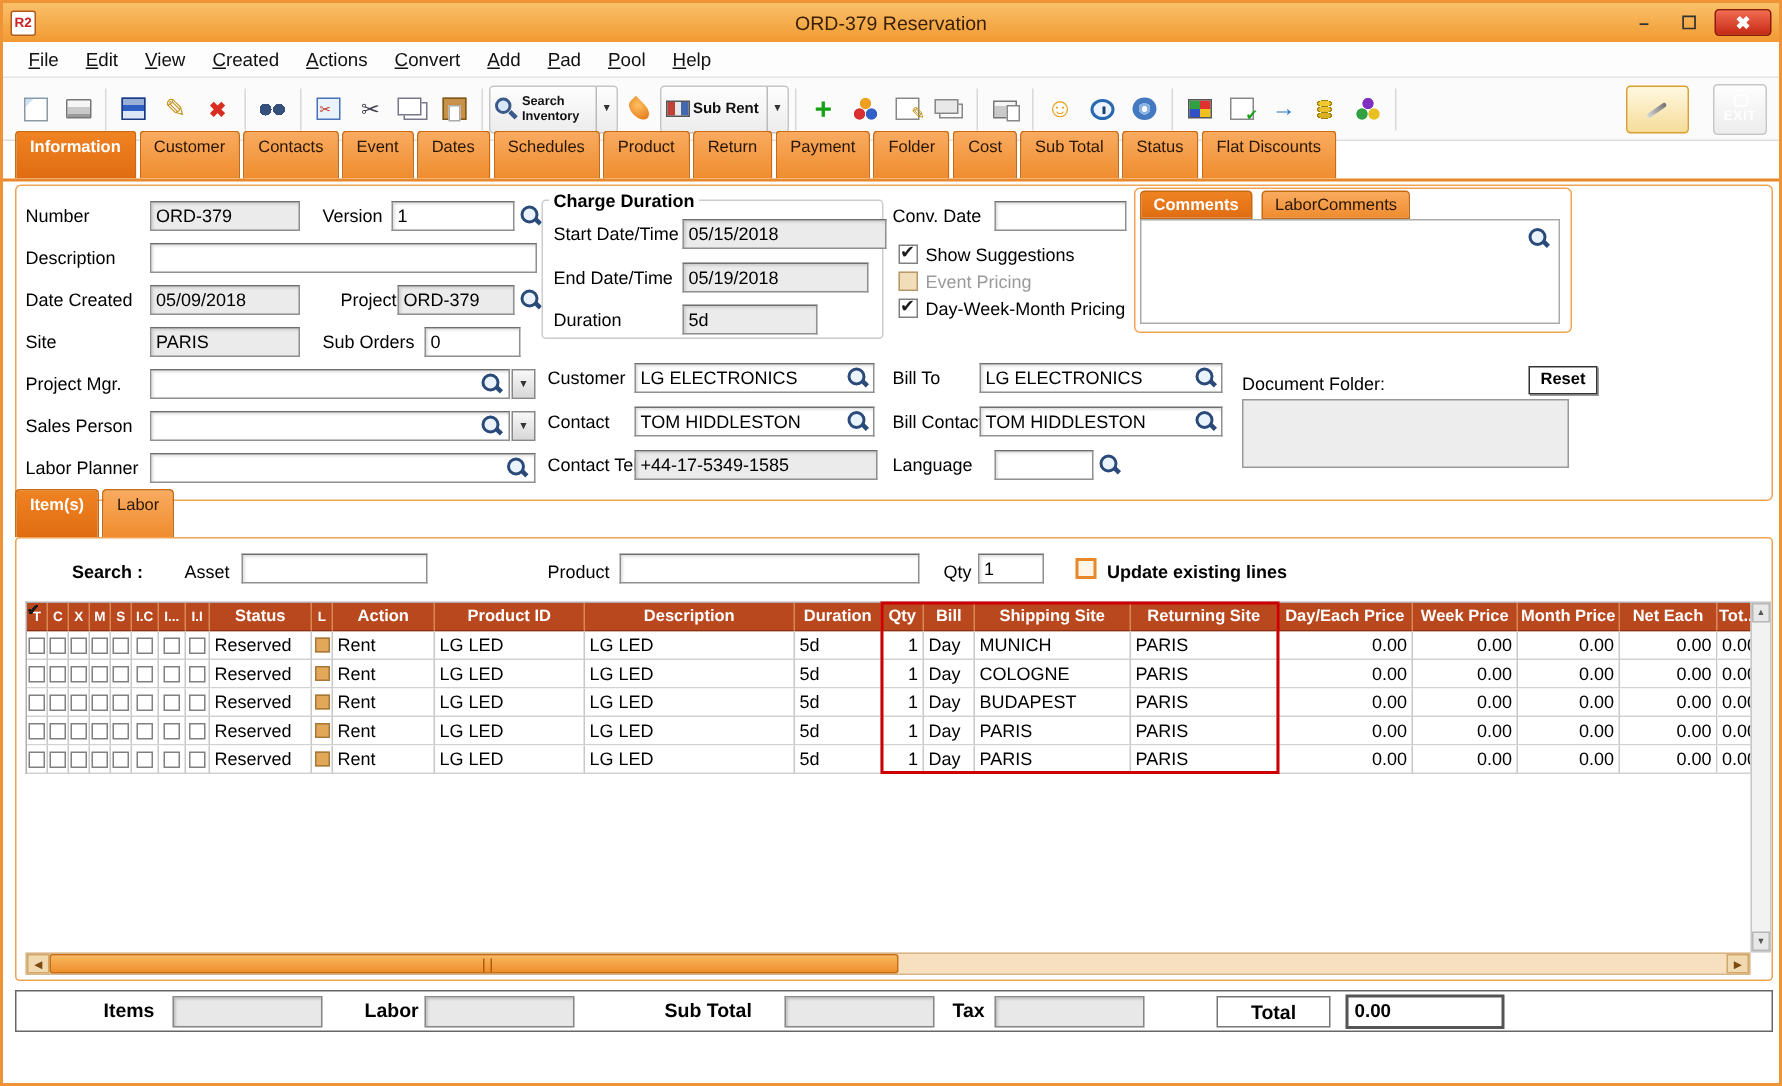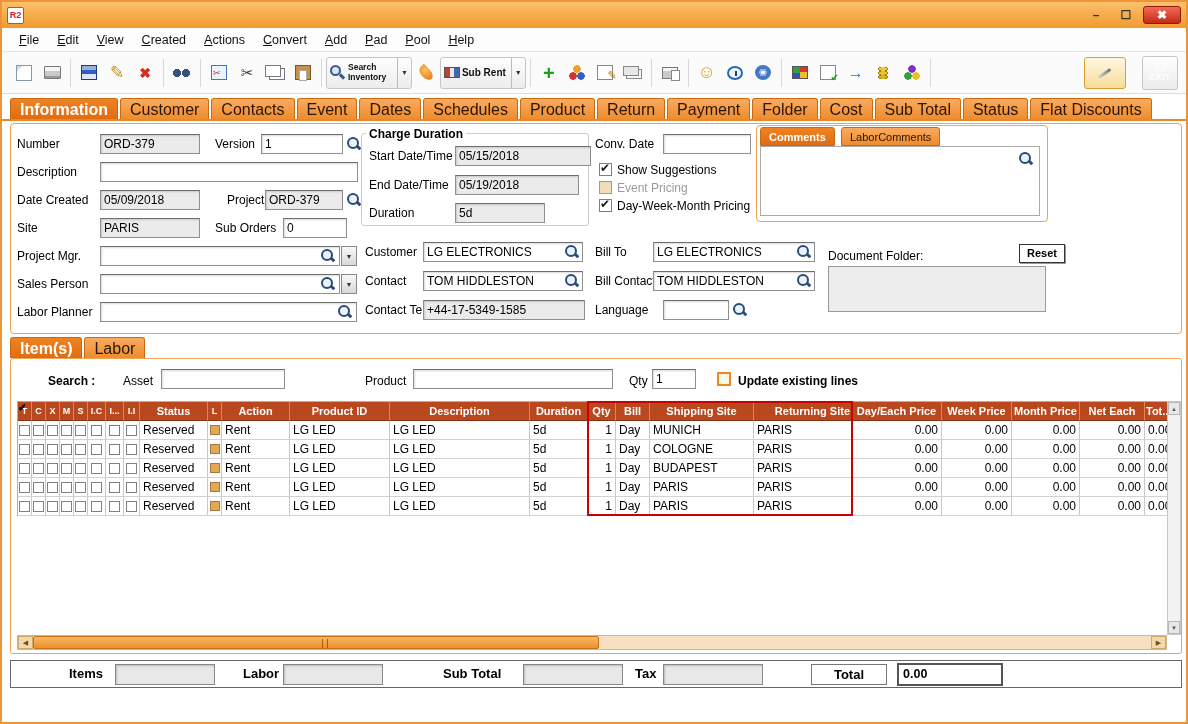--- a/index.html
+++ b/index.html
@@ -65,21 +65,21 @@
   .b-wand{margin-left:auto;margin-right:16px;width:42px;background:linear-gradient(#fff8e0,#f6dc9a);border:1px solid #d8a030}
   .i-wand{width:18px;height:16px}
   .i-wand::before{content:"";position:absolute;left:1px;top:7px;width:15px;height:3px;background:linear-gradient(90deg,#d8d8d8,#707070);transform:rotate(-35deg);border-radius:2px}
   .b-exit{flex-direction:column;gap:1px;width:36px;height:34px;background:linear-gradient(#ef5442,#c22014);border:1px solid #8e1a0c}
   .b-exit .tlabel{color:#fff;font-size:9px;letter-spacing:.5px}
   .i-exit{width:9px;height:8px;border:1px solid #fff;border-radius:1px;min-width:0;height:8px}
   .b-search-inventory .tlabel{font-size:8.5px;width:44px;white-space:normal;line-height:1.1;text-align:left}
 
   
   .tabrow{position:absolute;left:0;top:92px;width:100%;height:27px;display:flex;align-items:flex-end;padding-left:8px;border-bottom:2px solid #e8882a}
-  .tab{height:21px;line-height:21px;padding:0 9px;font-size:16px;color:#2a1605;background:linear-gradient(#f9ab60,#ef8c2e);border:1px solid #c96a10;border-bottom:none;border-radius:3px 3px 0 0;margin-right:2px;white-space:nowrap}
+  .tab{height:32px;line-height:21px;padding:0 9px;font-size:11px;color:#2a1605;background:linear-gradient(#f9ab60,#ef8c2e);border:1px solid #c96a10;border-bottom:none;border-radius:3px 3px 0 0;margin-right:2px;white-space:nowrap}
   .tab.selected{background:linear-gradient(#ef8322,#e06c12);color:#fff;font-weight:bold}
 
   
   .panel{position:absolute;left:8px;top:121px;width:1172px;height:211px;border:1px solid #f0a352;border-radius:4px;background:#fff}
   .lbl{position:absolute;font-size:12px;color:#000;line-height:20px;white-space:nowrap}
   .lbl.b{font-weight:bold;background:#fff;padding:0 3px;z-index:2}
   .lbl.b2{font-weight:bold}
   .lbl.dim{color:#9a9a9a}
   .fld{position:absolute;height:20px;background:#ebebeb;border:1px solid #909090;border-top-color:#6e6e6e;box-shadow:inset 1px 1px 2px rgba(0,0,0,.15);font-size:12px;line-height:18px;padding:0 3px;white-space:nowrap;overflow:hidden}
   .fld.white{background:#fff}
@@ -133,20 +133,21 @@
 </style>
 </head>
 <body>
 
 <div class="window">
 
   <div class="titlebar">
     <div class="appicon">
         <span>R2</span>
       </div>
+    <div class="title-text">ORD-379 Reservation</div>
     <div class="wctls">
       <div class="wbtn">–</div>
       <div class="wbtn">☐</div>
       <div class="wbtn close">✖</div>
     </div>
   </div>
 
   <div class="menubar">
       <span class="mitem">File</span>
       <span class="mitem">Edit</span>
@@ -390,21 +391,21 @@
           <div class="gcell" style="width: 16px; font-size: 9px;">I.I</div>
           <div class="gcell" style="width: 68px;">Status</div>
           <div class="gcell" style="width: 14px; font-size: 9px;">L</div>
           <div class="gcell" style="width: 68px;">Action</div>
           <div class="gcell" style="width: 100px;">Product ID</div>
           <div class="gcell" style="width: 140px;">Description</div>
           <div class="gcell" style="width: 58px;">Duration</div>
           <div class="gcell" style="width: 28px;">Qty</div>
           <div class="gcell" style="width: 34px;">Bill</div>
           <div class="gcell" style="width: 104px;">Shipping Site</div>
-          <div class="gcell" style="width: 98px; text-align: right;">Returning Site</div>
+          <div class="gcell" style="width: 98px;">Returning Site</div>
           <div class="gcell" style="width: 90px;">Day/Each Price</div>
           <div class="gcell" style="width: 70px;">Week Price</div>
           <div class="gcell" style="width: 68px;">Month Price</div>
           <div class="gcell" style="width: 65px;">Net Each</div>
           <div class="gcell" style="width: 23px;">Tot...</div>
         </div>
         <div class="grow">
           <div class="gcell c" style="width: 14px;">
             <span class="cb checked"></span>
           </div>

